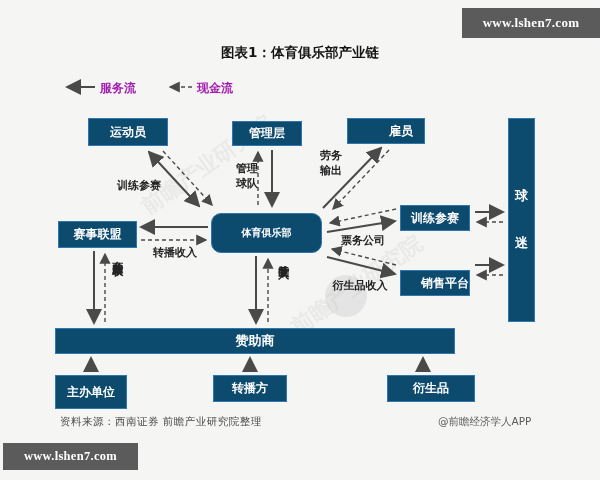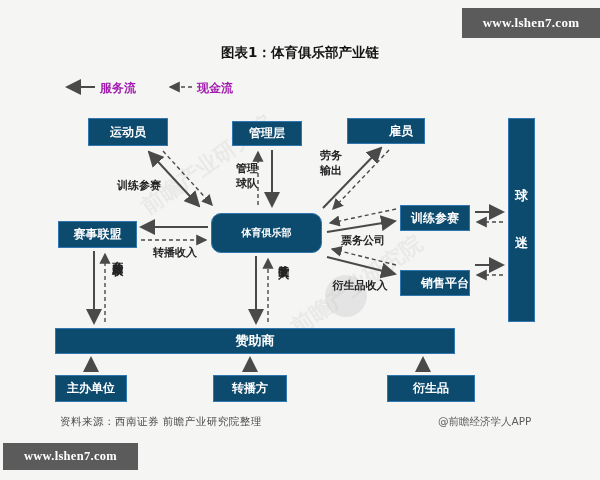--- a/index.html
+++ b/index.html
@@ -131,21 +131,21 @@
   <div class="node" style="left:232px;top:121px;width:70px;height:25px;">管理层</div>
   <div class="node" style="left:347px;top:118px;width:78px;height:26px;padding-left:30px;">雇员</div>
   <div class="node club" style="left:211px;top:213px;width:111px;height:40px;">体育俱乐部</div>
   <div class="node" style="left:58px;top:221px;width:79px;height:27px;">赛事联盟</div>
   <div class="node" style="left:400px;top:205px;width:70px;height:26px;">训练参赛</div>
   <div class="node" style="left:400px;top:270px;width:70px;height:26px;padding-left:20px;">销售平台</div>
   <div class="node fans" style="left:508px;top:118px;width:27px;height:204px;">
     <span class="vtxt">球迷</span>
   </div>
   <div class="node" style="left:55px;top:328px;width:400px;height:26px;font-size:13px;">赞助商</div>
-  <div class="node" style="left:55px;top:375px;width:72px;height:27px;">主办单位</div>
+  <div class="node" style="left:55px;top:375px;width:72px;height:34px;">主办单位</div>
   <div class="node" style="left:213px;top:375px;width:74px;height:27px;">转播方</div>
   <div class="node" style="left:387px;top:375px;width:88px;height:27px;">衍生品</div>
 
   <div class="elabel center" style="left:108px;top:179px;width:62px;">训练参赛</div>
   <div class="elabel two" style="left:216px;top:162px;margin-left:20px;">管理球队</div>
   <div class="elabel two" style="left:320px;top:149px;">劳务输出</div>
   <div class="elabel center" style="left:144px;top:246px;width:62px;">转播收入</div>
   <div class="elabel vert" style="left:109px;top:252px;">商业赞助权</div>
   <div class="elabel vert" style="left:275px;top:256px;">赞助收入</div>
   <div class="elabel center" style="left:337px;top:234px;width:52px;">票务公司</div>

